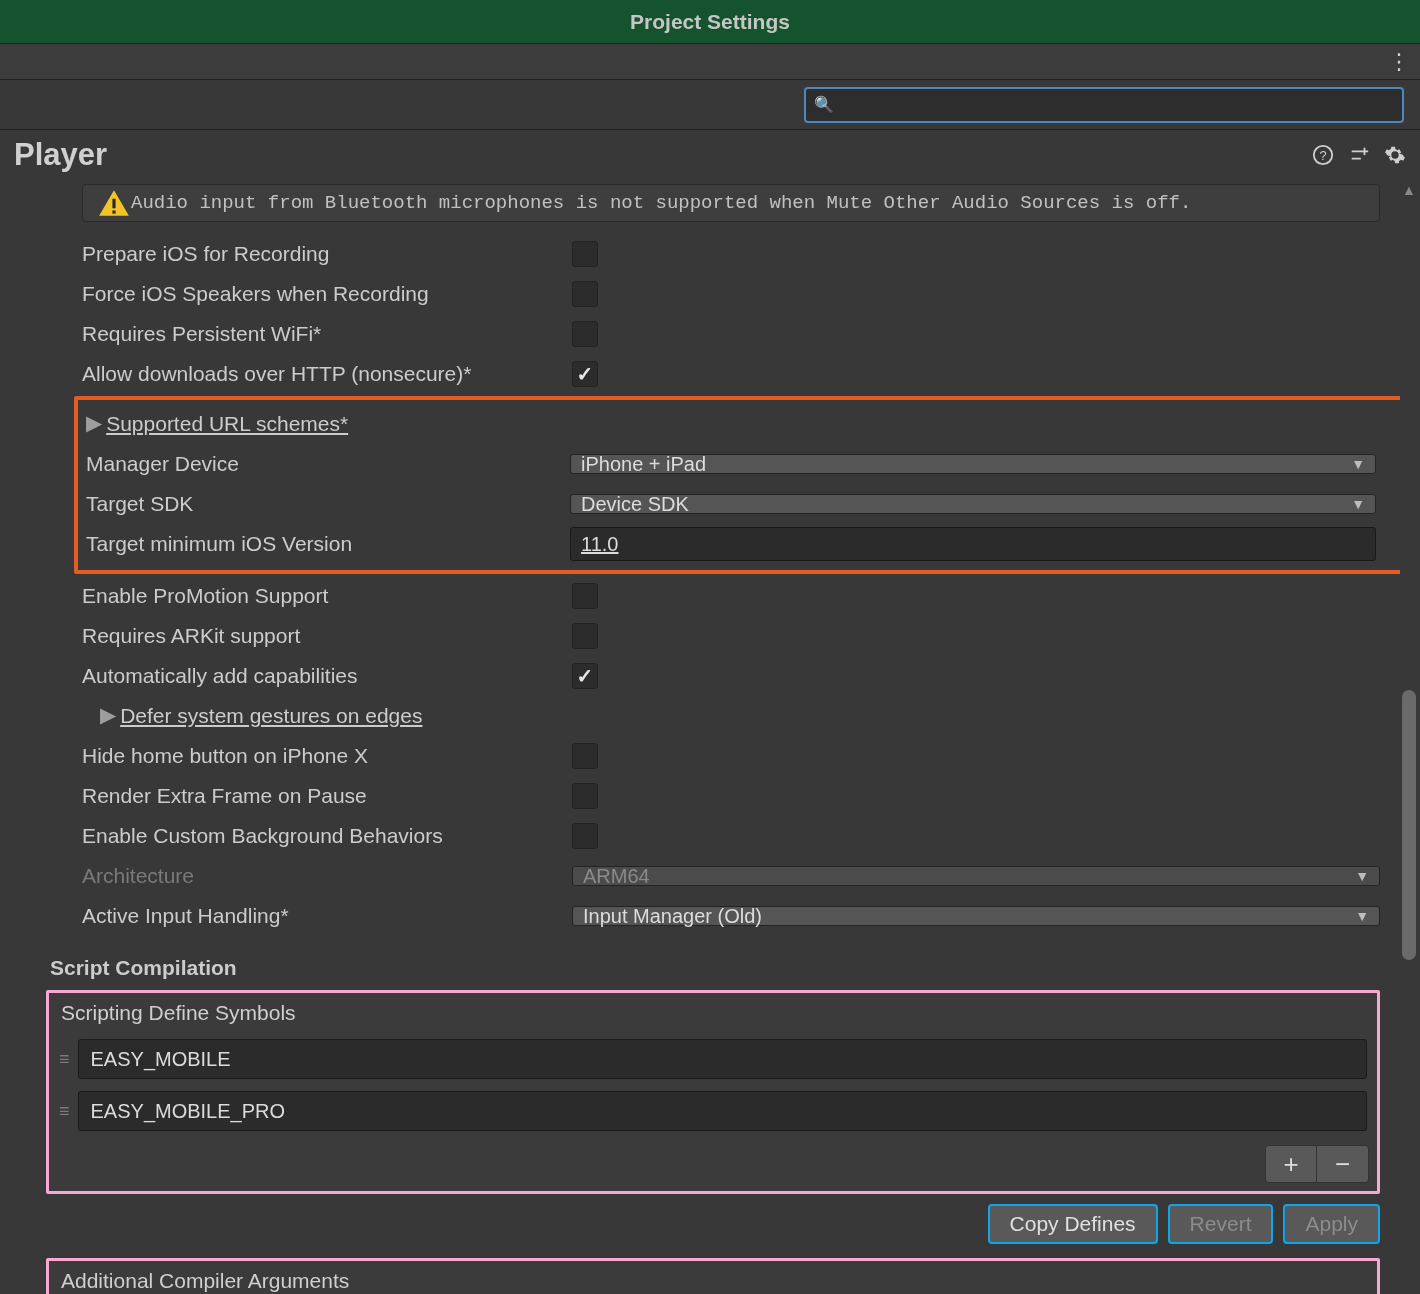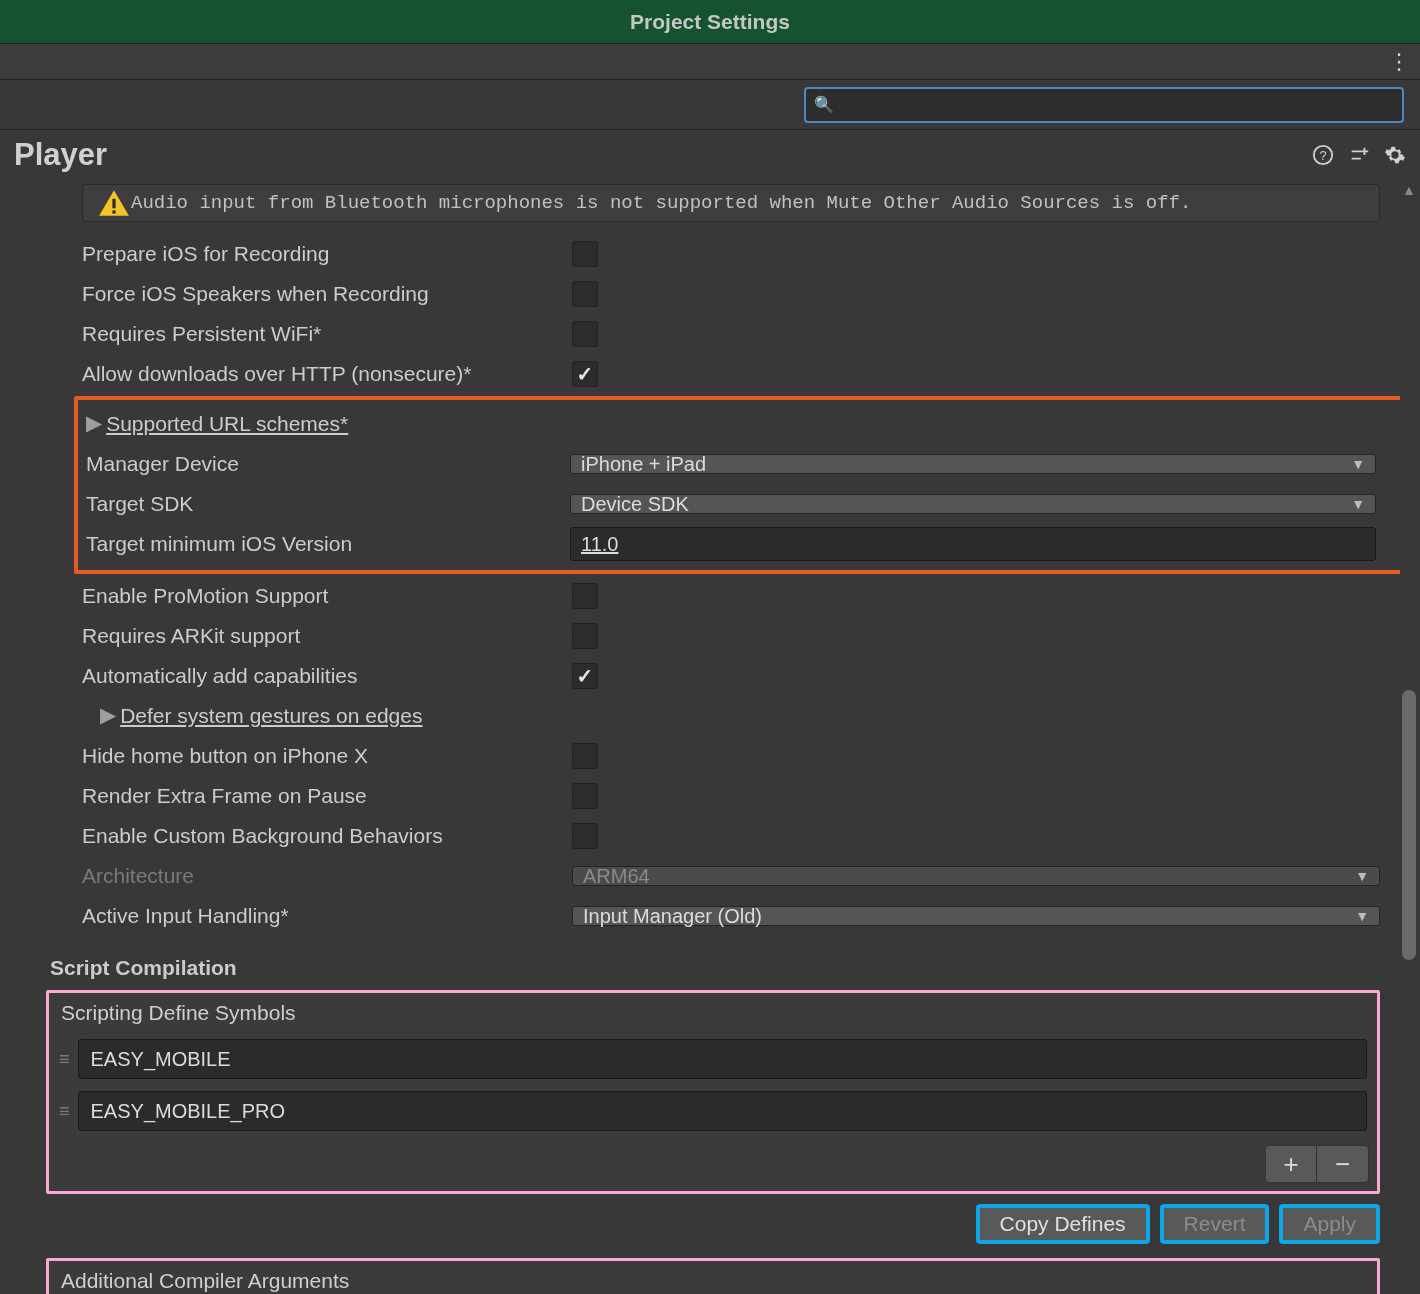--- a/index.html
+++ b/index.html
@@ -217,21 +217,21 @@
   .pm-btn:last-child { border-radius: 0 4px 4px 0; border-left: none; }
 
   .action-row {
     display:flex; justify-content:flex-end;
     gap: 10px;
     padding: 10px 24px 10px 0;
   }
   .btn {
     height: 40px; padding: 0 20px;
     background: #595959;
-    border: 4px solid #0ea5e9;
+    border: 2px solid #0ea5e9;
     border-radius: 4px;
     color: #e0e0e0; font-size: 21px;
     display:flex;align-items:center;
     cursor: pointer;
   }
   .btn.dim { color: #8c8c8c; }
 </style>
 </head>
 <body>
 

